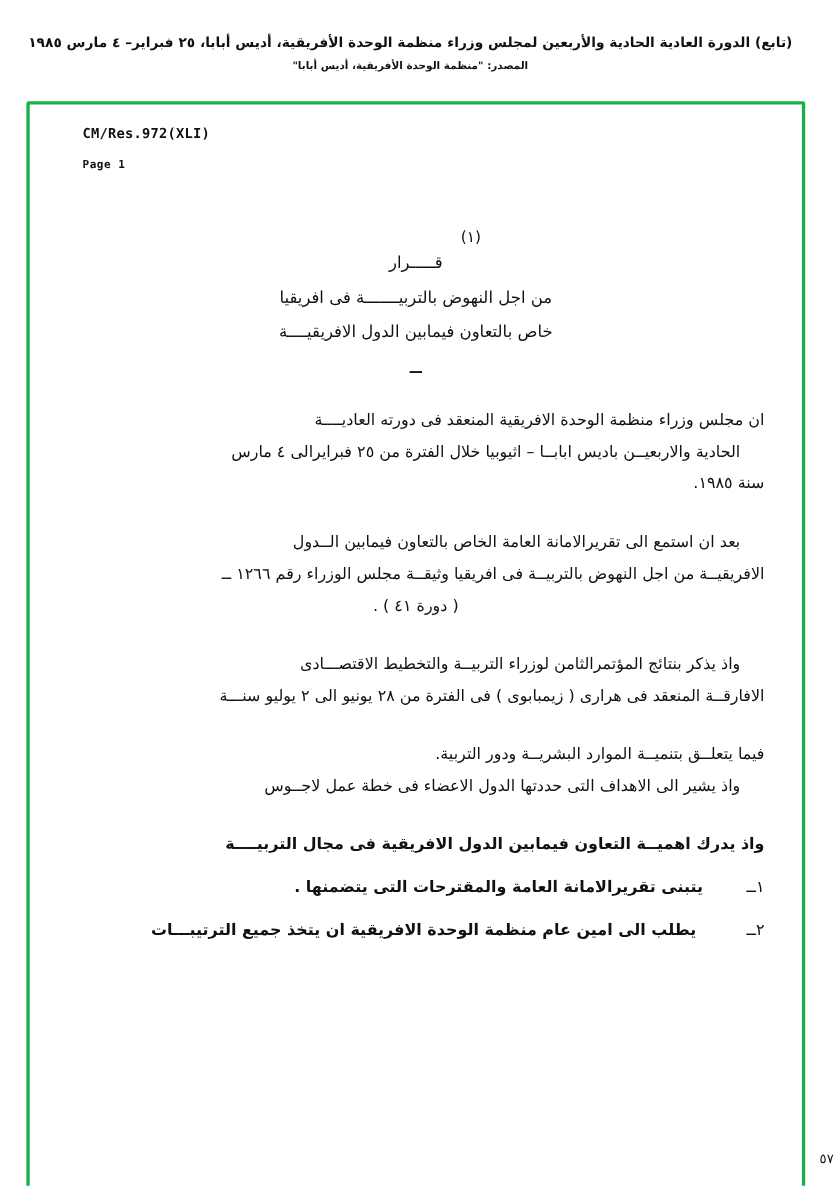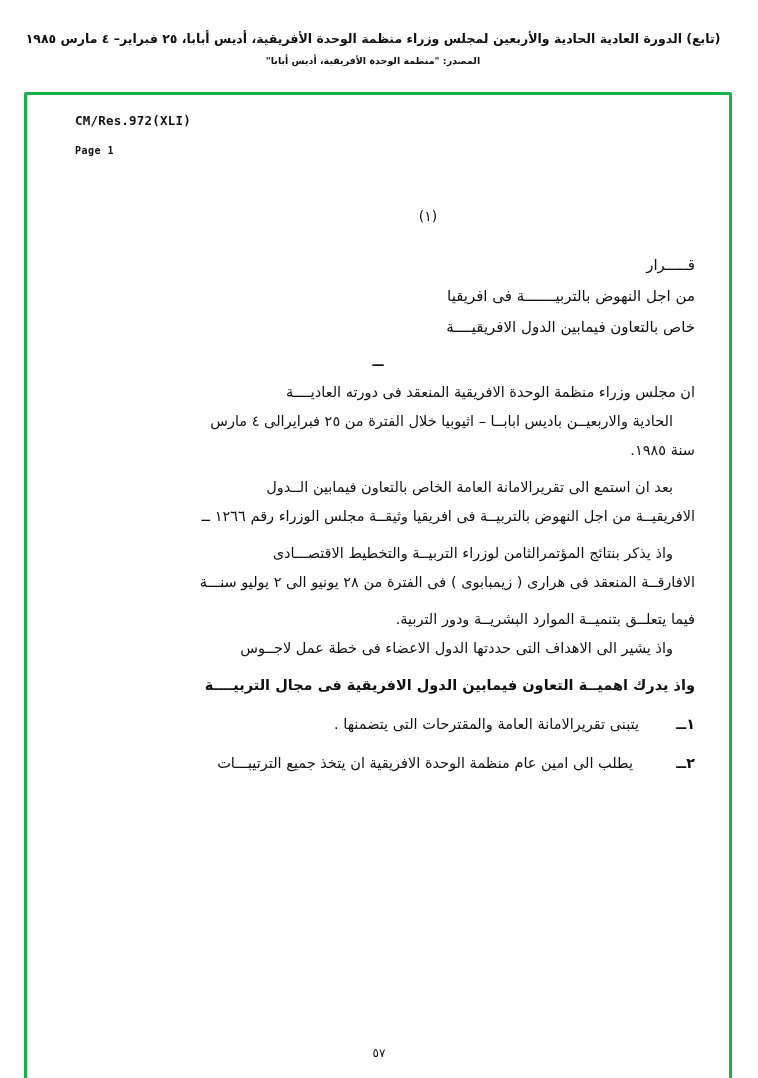--- a/index.html
+++ b/index.html
@@ -99,42 +99,42 @@
 
   .num-paren {
     text-align: center;
     font-size: 14px;
     margin-right: 0;
     margin-left: 100px;
     letter-spacing: 1px;
   }
 
   .title-block {
-    margin-top: 26px;
+    text-align: center;
   }
   .title-block .t-line {
     font-size: 15px;
     letter-spacing: 2px;
     line-height: 2.05;
     white-space: nowrap;
   }
   .title-block .t-main {
     letter-spacing: 8px;
   }
   .dash-sep {
     text-align: center;
     font-size: 19px;
     margin-top: 6px;
     letter-spacing: 1px;
   }
 
   .para {
     font-size: 14.5px;
     line-height: 2.0;
-    margin-top: 8px;
+    margin-top: 24px;
     text-align: right;
     letter-spacing: 0.4px;
   }
   .para .ln {
     display: block;
     white-space: nowrap;
   }
   .para .ln.center {
     text-align: center;
   }
@@ -151,41 +151,40 @@
     line-height: 2.0;
     margin-top: 10px;
     display: flex;
     flex-direction: row;
     align-items: baseline;
     gap: 0;
   }
   .numbered .marker {
     width: 56px;
     flex: 0 0 56px;
-    font-weight: bold;
+    font-weight: normal;
     padding-left: 10px;
     box-sizing: border-box;
   }
   .numbered .txt {
     flex: 1 1 auto;
     text-align: right;
-    font-weight: normal;
+    font-weight: bold;
     white-space: nowrap;
   }
   .numbered.item-2 .txt {
     padding-right: 6px;
   }
 
   
   .footer-num {
     position: absolute;
     top: 1046px;
     left: 0;
     right: 0;
-    text-align: center;
     font-family: "DejaVu Sans", "Liberation Sans", sans-serif;
     font-size: 12px;
     color: #111;
     letter-spacing: 1px;
   }
 </style>
 </head>
 <body>
 
 <div class="page">
@@ -216,20 +215,21 @@
 
         <div class="para">
           <span class="ln">ان مجلس وزراء منظمة الوحدة الافريقية المنعقد فى دورته العاديــــة</span>
           <span class="ln indent-r">الحادية والاربعيــن باديس ابابــا – اثيوبيا خلال الفترة من ٢٥ فبرايرالى ٤ مارس</span>
           <span class="ln">سنة ١٩٨٥.</span>
         </div>
 
         <div class="para">
           <span class="ln indent-r">بعد ان استمع الى تقريرالامانة العامة الخاص بالتعاون فيمابين الــدول</span>
           <span class="ln">الافريقيــة من اجل النهوض بالتربيــة فى افريقيا وثيقــة مجلس الوزراء رقم ١٢٦٦  ــ</span>
+          <span class="ln center">( دورة ٤١ ) .</span>
         </div>
 
         <div class="para">
           <span class="ln indent-r">واذ يذكر بنتائج  المؤتمرالثامن لوزراء التربيــة والتخطيط الاقتصـــادى</span>
           <span class="ln">الافارقــة المنعقد  فى هرارى ( زيمبابوى ) فى الفترة من ٢٨ يونيو الى ٢ يوليو سنـــة</span>
         </div>
 
         <div class="para">
           <span class="ln">فيما يتعلــق بتنميــة الموارد البشريــة ودور التربية.</span>
           <span class="ln indent-r">واذ يشير الى الاهداف التى حددتها الدول الاعضاء فى خطة عمل لاجــوس</span>

